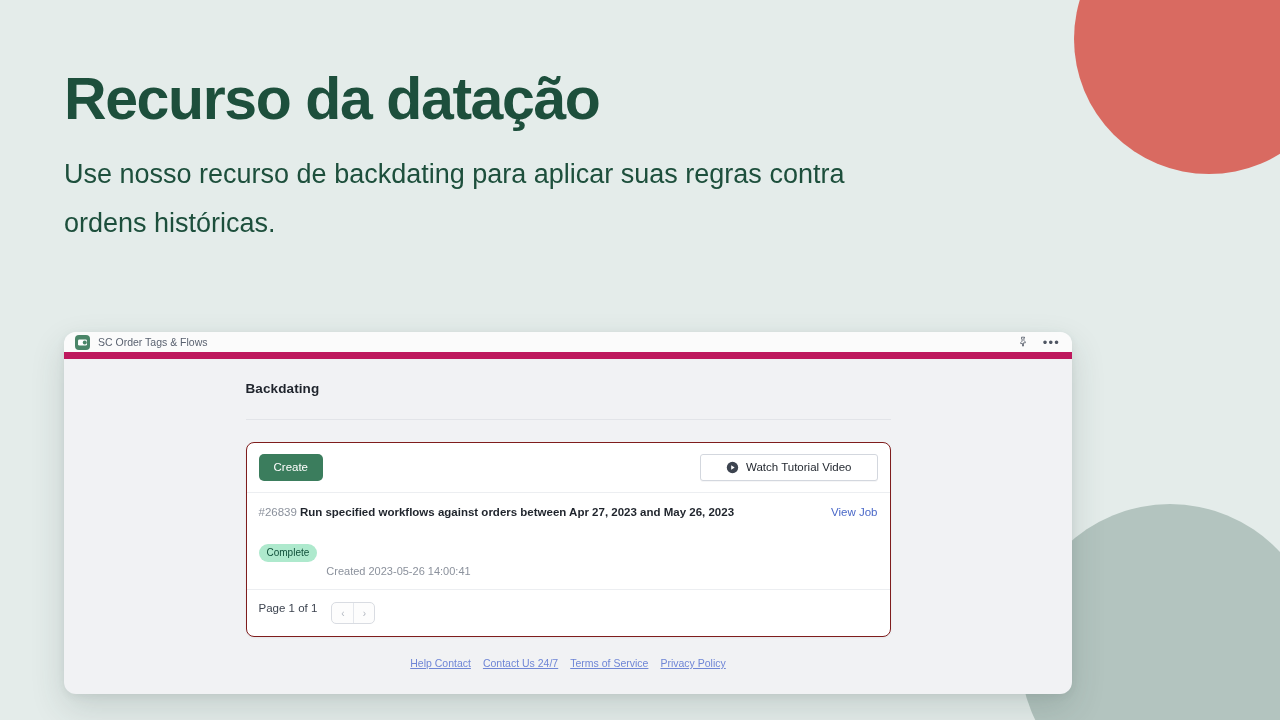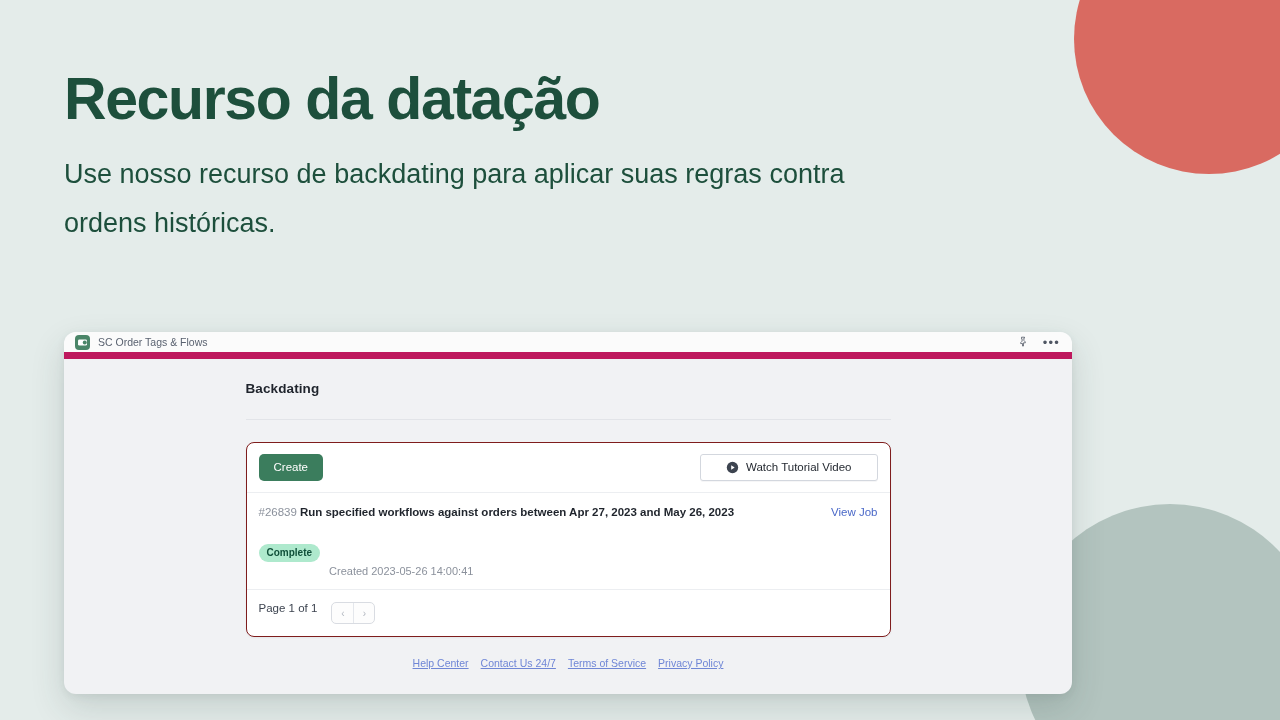--- a/index.html
+++ b/index.html
@@ -235,21 +235,21 @@
   .job-line2 {
     margin-top: 9px;
     display: flex;
     align-items: center;
     gap: 9px;
   }
   .badge-complete {
     background: #aee9cd;
     color: #10503a;
     font-size: 10px;
-    font-weight: 700;
+    font-weight: 400;
     padding: 2px 8px;
     border-radius: 9px;
     line-height: 1.4;
     white-space: nowrap;
   }
   .job-created {
     font-size: 11px;
     color: #8b919c;
     margin-top: 36px;
   }
@@ -370,21 +370,21 @@
           <span class="page-count">Page 1 of 1</span>
           <div class="pager">
             <button class="pager-btn">‹</button>
             <button class="pager-btn">›</button>
           </div>
         </div>
 
       </div>
 
       <div class="footer-links">
-        <a class="footer-link">Help Center</a>
+        <a class="footer-link">Help Contact</a>
         <a class="footer-link">Contact Us 24/7</a>
         <a class="footer-link">Terms of Service</a>
         <a class="footer-link">Privacy Policy</a>
       </div>
 
     </div>
   </div>
 </div>
 
 </body></html>

